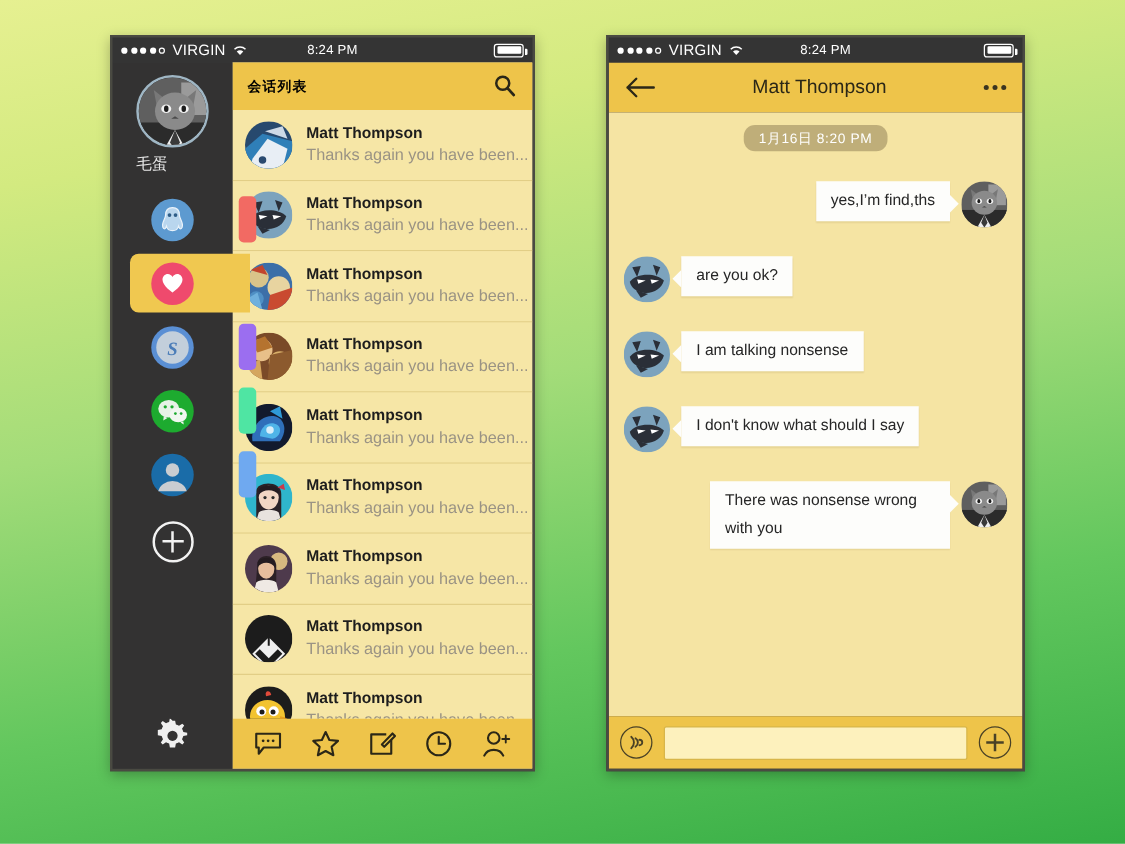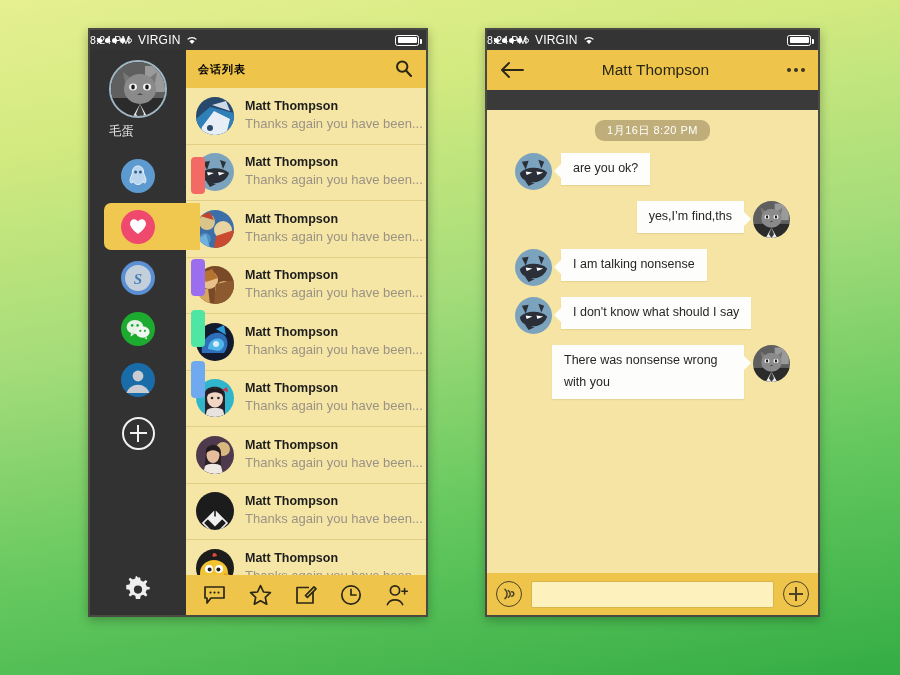--- a/index.html
+++ b/index.html
@@ -36,21 +36,21 @@
     font-size: 10.5px;
     padding: 0 7px;
     flex: 0 0 20px;
     letter-spacing: .2px;
   }
   .sb-dots { display: flex; gap: 2.5px; align-items: center; margin-right: 6px; }
   .sb-dot { width: 5px; height: 5px; border-radius: 50%; background: #fff; }
   .sb-dot.empty { background: transparent; border: 1px solid #fff; width: 5px; height: 5px; }
   .sb-carrier { font-size: 12px; margin-right: 5px; }
   .sb-wifi { margin-right: 4px; display: inline-flex; align-items: center; }
-  .sb-time { position: absolute; left: 0; right: 0; text-align: left; font-size: 10.5px; pointer-events: none; }
+  .sb-time { position: absolute; left: 16px; right: 0; text-align: center; font-size: 10.5px; pointer-events: none; }
   .sb-right { margin-left: auto; display: flex; align-items: center; }
   .sb-batt {
     width: 24px; height: 11px; border: 1px solid #fff; border-radius: 2.5px;
     position: relative; padding: 1.5px;
   }
   .sb-batt::after {
     content: ''; position: absolute; right: -3.5px; top: 3px;
     width: 2px; height: 5px; background: #fff; border-radius: 0 1px 1px 0;
   }
   .sb-batt i { display: block; width: 100%; height: 100%; background: #fff; border-radius: 1px; }
@@ -138,22 +138,22 @@
     padding: 0 13px; flex: 0 0 40px;
   }
   .chat-title {
     flex: 1; text-align: center; font-size: 15.5px; color: #2b2717;
   }
   .hdr-ico { cursor: pointer; display: flex; }
   .dots-ico { display: flex; gap: 3px; }
   .dots-ico i { width: 4px; height: 4px; border-radius: 50%; background: #3a3520; display: block; }
 
   .chat-body {
-    flex: 1; background: #f5e4a3; padding: 10px 28px 4px; overflow: hidden;
-    display: flex; flex-direction: column; gap: 11px; margin-top: 20px;
+    flex: 1; background: #f5e4a3; padding: 10px 12px 4px; overflow: hidden;
+    display: flex; flex-direction: column; gap: 23px;
   }
   .date-pill-wrap { display: flex; justify-content: center; margin-bottom: 1px; }
   .date-pill {
     background: #bfae79; color: #fff; font-size: 11px; border-radius: 9px;
     padding: 3px 12px; letter-spacing: .5px;
   }
   .msg { display: flex; align-items: flex-start; gap: 0; }
   .msg.out { justify-content: flex-end; }
   .msg-av {
     width: 37px; height: 37px; border-radius: 50%; flex: 0 0 37px; overflow: hidden;
@@ -562,34 +562,20 @@
         <i></i>
         <i></i>
         <i></i>
       </span>
   </div>
 
   <div class="chat-body">
 
     <div class="date-pill-wrap">
       <span class="date-pill">1月16日   8:20 PM</span>
-    </div>
-
-    <div class="msg in">
-      <div class="msg-av">
-        <svg width="37" height="37" viewBox="0 0 38 38">
-            <rect width="38" height="38" fill="#7ca3bd"></rect>
-          <path d="M7 9 L11 17 L14 8 Z M24 7 L27 16 L30 9 Z" fill="#2a2f38"></path>
-          <path d="M5 21 C10 14 26 13 33 20 C31 27 24 31 16 30 C10 29 6 26 5 21 Z" fill="#2a2f38"></path>
-          <path d="M11 19 l7 1 l-6 2.6 z" fill="#ffffff"></path>
-            <path d="M22 19 l7 1 l-6 2.6 z" fill="#ffffff"></path>
-          <path d="M10 28 L20 31 L14 34 Z" fill="#2a2f38"></path>
-        </svg>
-      </div>
-      <div class="bubble">are you ok?</div>
     </div>
 
     <div class="msg out">
       <div class="bubble">yes,I’m find,ths</div>
       <div class="msg-av">
         <svg width="37" height="37" viewBox="0 0 58 58">
           <rect width="58" height="58" fill="#5f5f5f"></rect>
           <rect x="34" y="4" width="22" height="26" fill="#9a9a9a"></rect>
           <rect x="0" y="36" width="58" height="22" fill="#2b2b2b"></rect>
           <path d="M15 26 L12 10 L22 18 Z M43 26 L46 10 L36 18 Z" fill="#787878"></path>
@@ -609,20 +595,34 @@
       <div class="msg-av">
         <svg width="37" height="37" viewBox="0 0 38 38">
             <rect width="38" height="38" fill="#7ca3bd"></rect>
           <path d="M7 9 L11 17 L14 8 Z M24 7 L27 16 L30 9 Z" fill="#2a2f38"></path>
           <path d="M5 21 C10 14 26 13 33 20 C31 27 24 31 16 30 C10 29 6 26 5 21 Z" fill="#2a2f38"></path>
           <path d="M11 19 l7 1 l-6 2.6 z" fill="#ffffff"></path>
             <path d="M22 19 l7 1 l-6 2.6 z" fill="#ffffff"></path>
           <path d="M10 28 L20 31 L14 34 Z" fill="#2a2f38"></path>
         </svg>
       </div>
+      <div class="bubble">are you ok?</div>
+    </div>
+
+    <div class="msg in">
+      <div class="msg-av">
+        <svg width="37" height="37" viewBox="0 0 38 38">
+            <rect width="38" height="38" fill="#7ca3bd"></rect>
+          <path d="M7 9 L11 17 L14 8 Z M24 7 L27 16 L30 9 Z" fill="#2a2f38"></path>
+          <path d="M5 21 C10 14 26 13 33 20 C31 27 24 31 16 30 C10 29 6 26 5 21 Z" fill="#2a2f38"></path>
+          <path d="M11 19 l7 1 l-6 2.6 z" fill="#ffffff"></path>
+            <path d="M22 19 l7 1 l-6 2.6 z" fill="#ffffff"></path>
+          <path d="M10 28 L20 31 L14 34 Z" fill="#2a2f38"></path>
+        </svg>
+      </div>
       <div class="bubble">I am talking nonsense</div>
     </div>
 
     <div class="msg in">
       <div class="msg-av">
         <svg width="37" height="37" viewBox="0 0 38 38">
             <rect width="38" height="38" fill="#7ca3bd"></rect>
           <path d="M7 9 L11 17 L14 8 Z M24 7 L27 16 L30 9 Z" fill="#2a2f38"></path>
           <path d="M5 21 C10 14 26 13 33 20 C31 27 24 31 16 30 C10 29 6 26 5 21 Z" fill="#2a2f38"></path>
           <path d="M11 19 l7 1 l-6 2.6 z" fill="#ffffff"></path>

